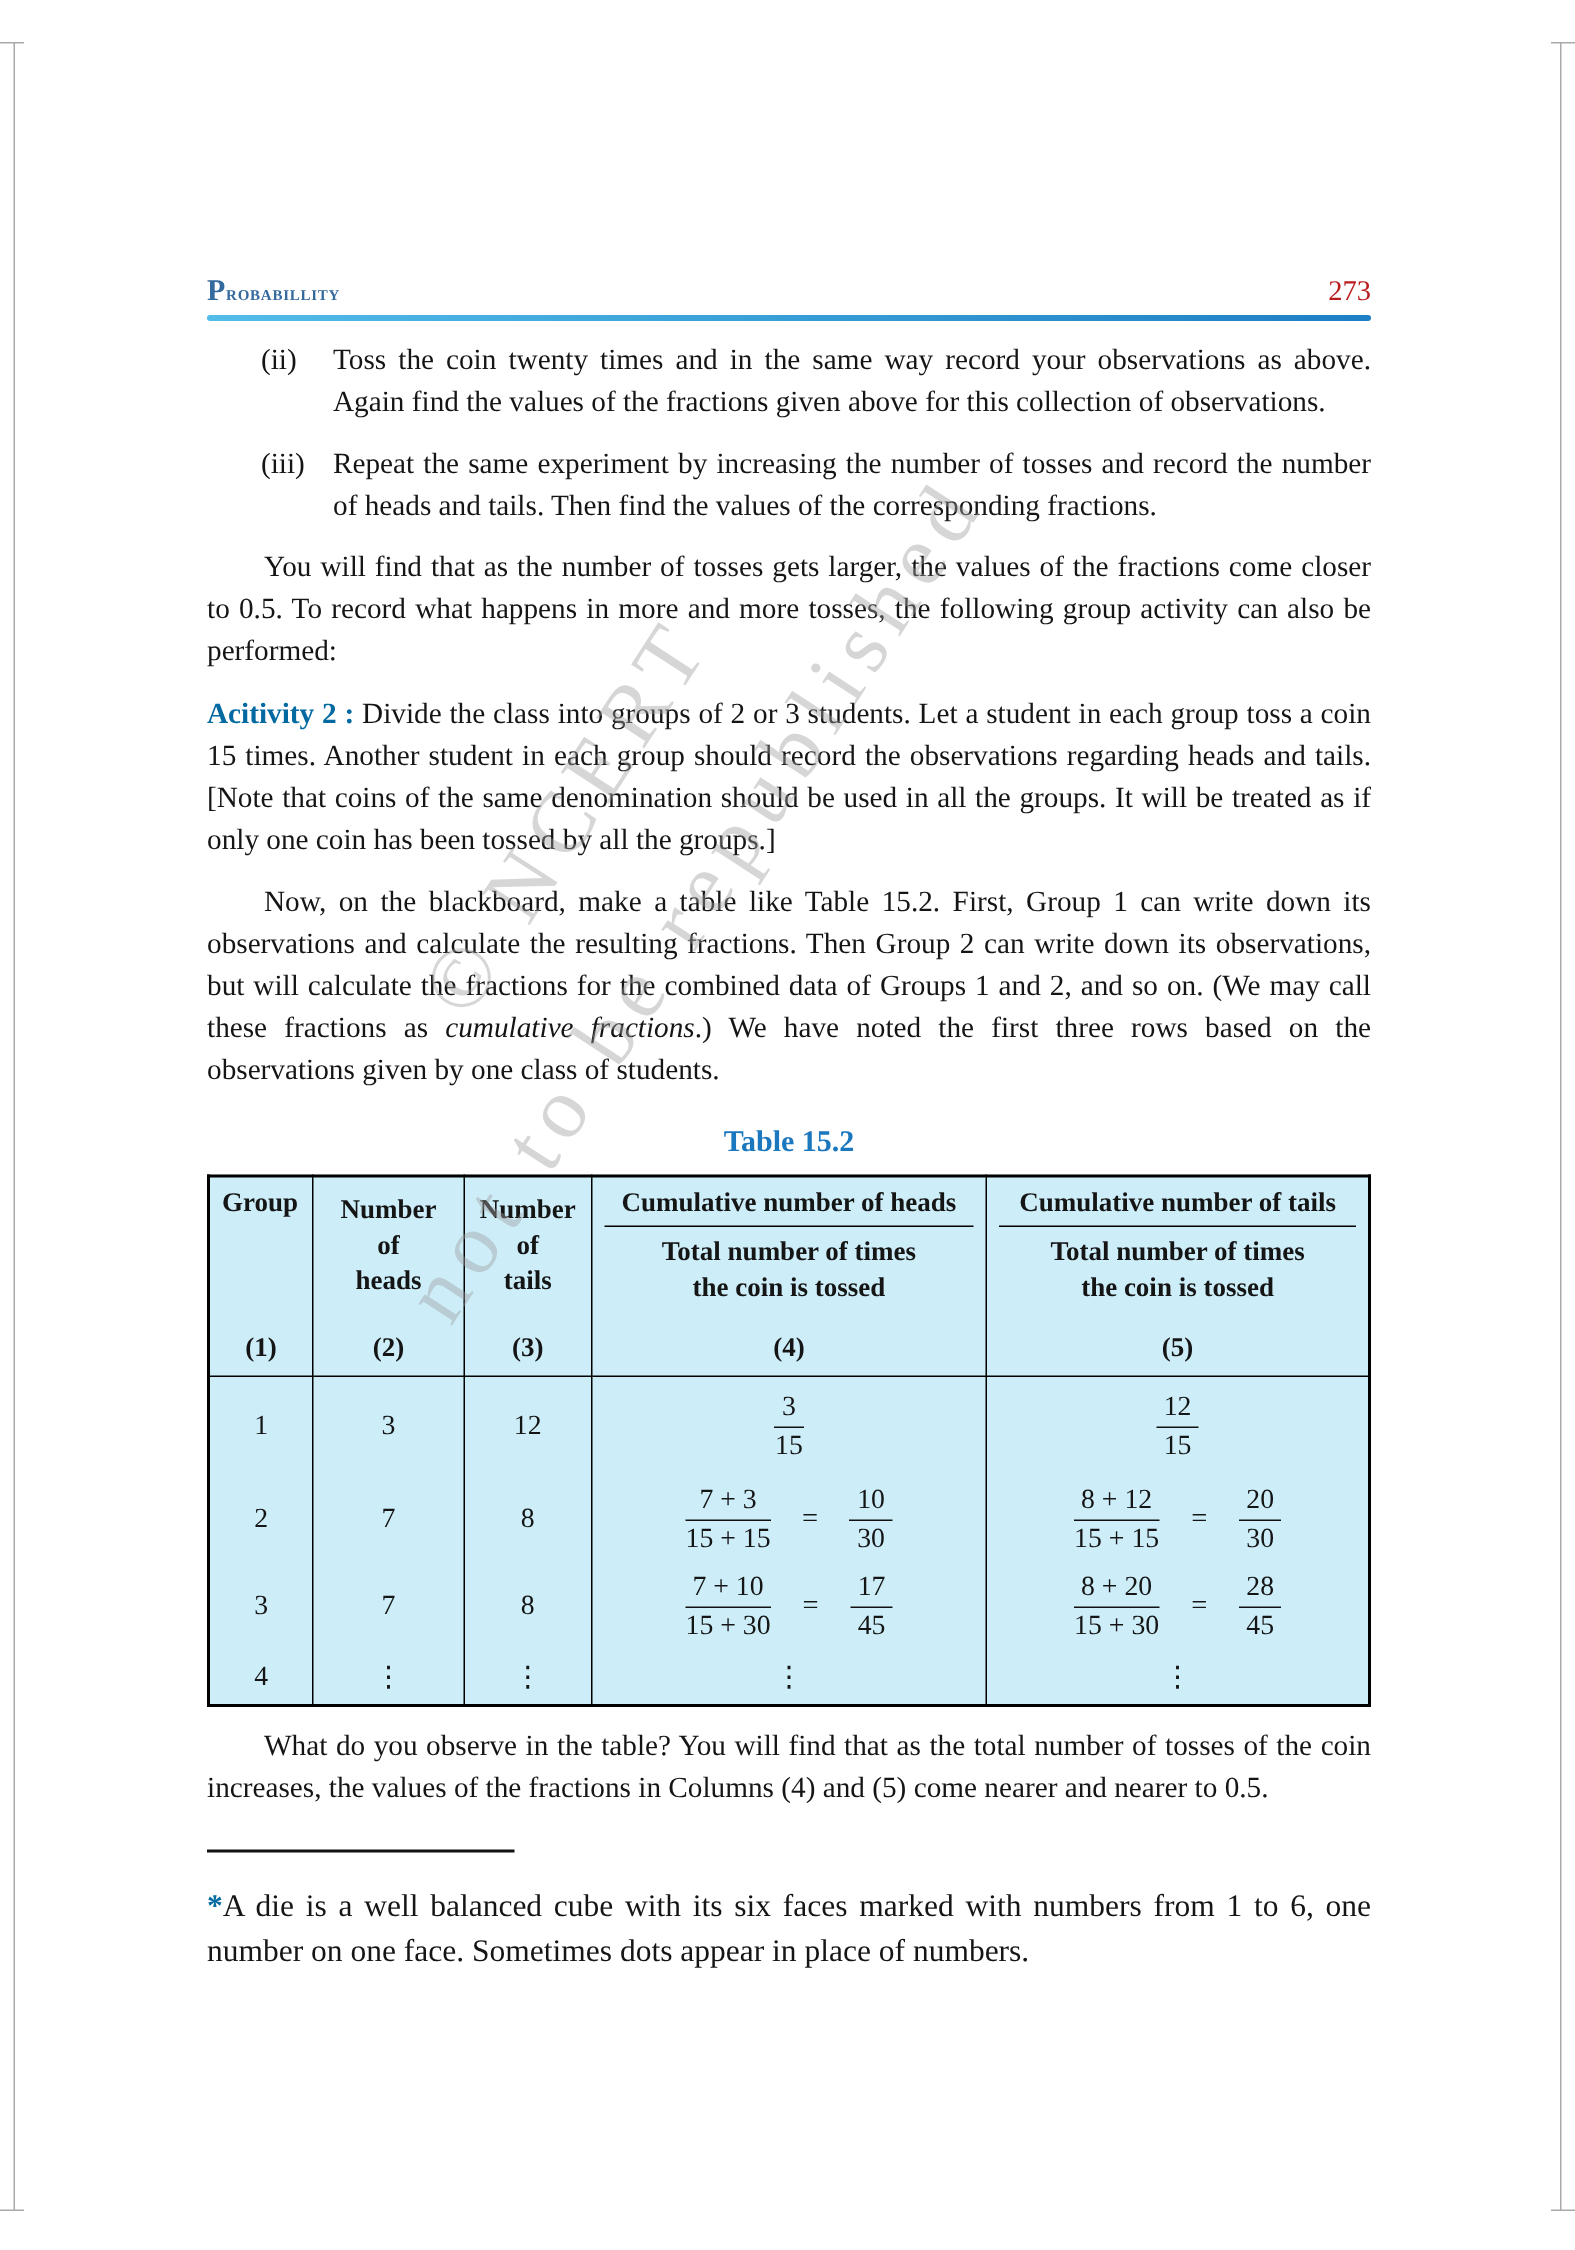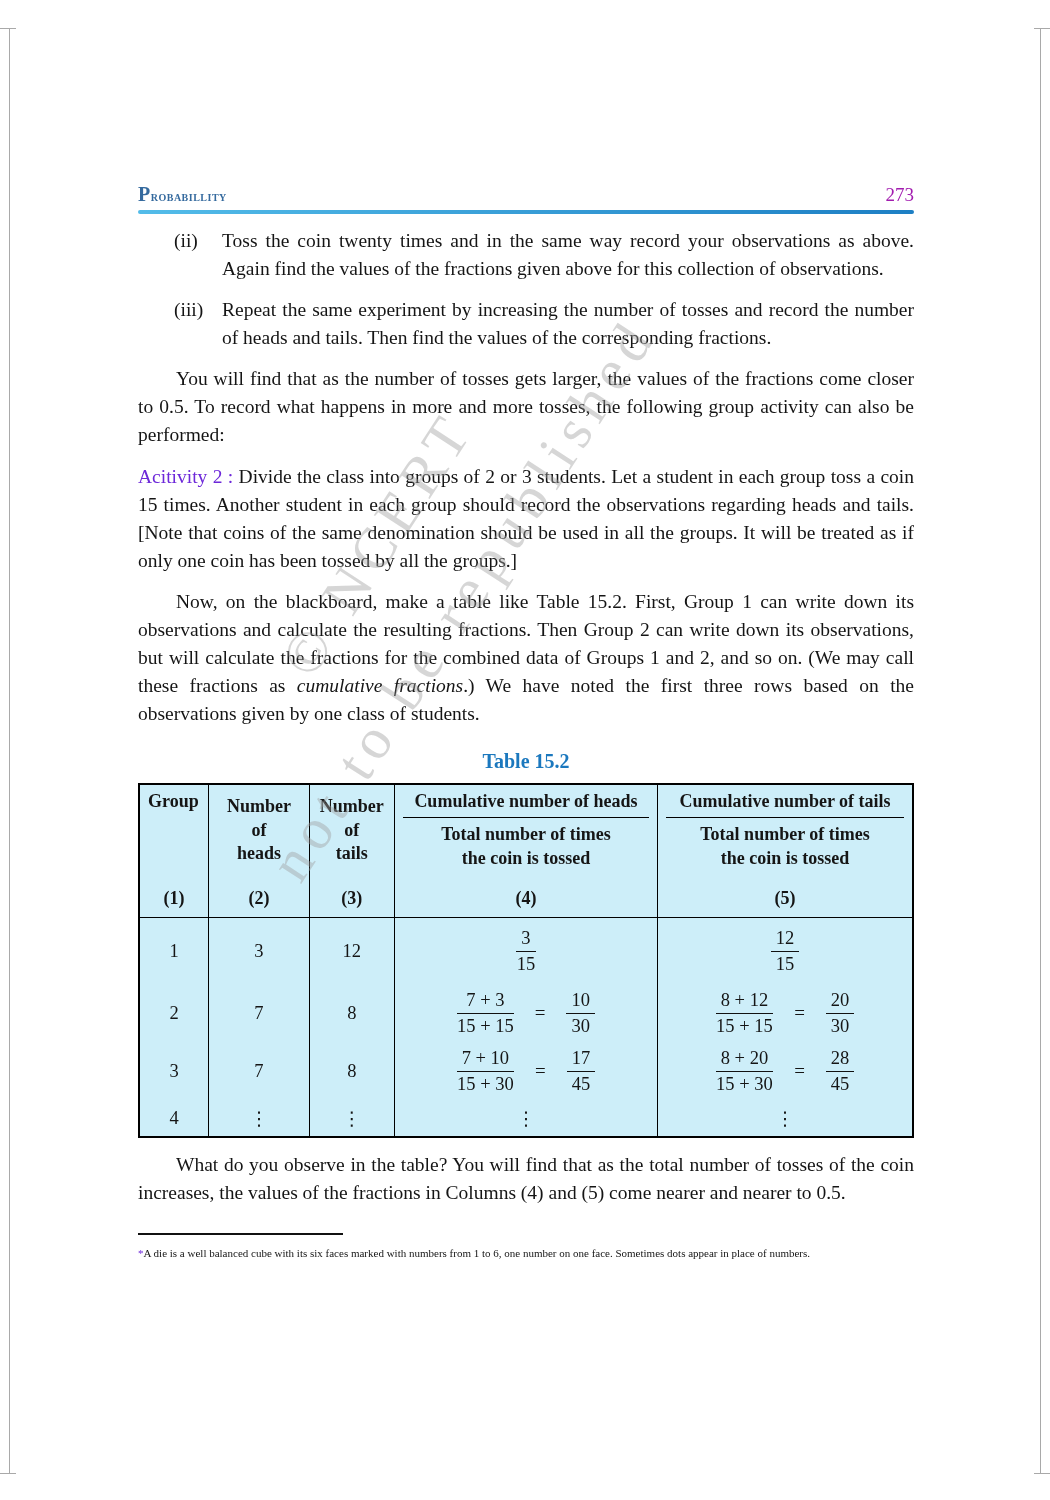--- a/index.html
+++ b/index.html
@@ -22,31 +22,31 @@
   .tick-bl{left:0;bottom:26px;width:16px;height:1px;}
   .tick-br{right:0;bottom:26px;width:16px;height:1px;}
 
   .content{position:absolute;left:138px;width:776px;top:183px;}
 
   
   .page-header{display:flex;justify-content:space-between;align-items:baseline;}
   .running-head{color:#356a9e;font-weight:bold;letter-spacing:.5px;}
   .running-head .cap{font-size:20px;}
   .running-head .rest{font-size:10px;}
-  .page-number{color:#a21caf;font-size:19px;}
+  .page-number{color:#b91c1c;font-size:19px;}
   .head-rule{height:4px;margin-top:4px;border-radius:2px;
     background:linear-gradient(to right,#53bce9,#1d7fc4);}
 
   
   .para{font-size:19.5px;line-height:1.44;text-align:justify;margin:13px 0 0 0;}
   .indent{text-indent:38px;}
   .list-item{display:flex;margin:13px 0 0 36px;}
   .list-label{flex:none;width:48px;font-size:19.5px;line-height:1.44;}
   .list-text{flex:1;font-size:19.5px;line-height:1.44;text-align:justify;}
-  .accent{color:#6d28d9;font-weight:normal;}
+  .accent{color:#0369a1;font-weight:bold;}
   .em{font-style:italic;}
 
   
   .table-title{color:#1b78be;font-weight:bold;font-size:20px;text-align:center;margin:22px 0 10px;}
   .obs-table{width:100%;border-collapse:collapse;background:#cdeef9;
     border:2px solid #000;table-layout:fixed;}
   .obs-table th,.obs-table td{border:1.4px solid #000;padding:0;vertical-align:top;}
   .c1{width:9%;} .c2{width:13%;} .c3{width:11%;} .c4{width:34%;} .c5{width:33%;}
   th.hcell{height:132px;font-size:18px;font-weight:bold;}
   .hstack{display:flex;flex-direction:column;height:132px;box-sizing:border-box;padding:6px 4px;}
@@ -63,21 +63,21 @@
   .vdots{font-size:19px;line-height:1;}
 
   .frac{display:inline-block;text-align:center;vertical-align:middle;font-size:18.5px;}
   .fnum{display:block;border-bottom:1.5px solid #111;padding:0 5px 2px;}
   .fden{display:block;padding-top:2px;}
   .eq{display:inline-flex;align-items:center;gap:21px;}
   .eqs{font-size:19px;}
 
   
   .foot-rule{width:205px;height:2px;background:#111;margin:26px 0 8px;}
-  .footnote{font-size:11px;line-height:1.4;text-align:justify;}
+  .footnote{font-size:21px;line-height:1.4;text-align:justify;}
 
   .page-footer{position:absolute;left:0;right:0;top:1437px;text-align:center;
     font-size:16px;font-weight:bold;color:#222;}
 
   
   .watermark{
     position:absolute;left:40px;top:470px;width:760px;
     transform:rotate(-57deg);transform-origin:50% 50%;
     text-align:center;color:#9f9f9f;opacity:.42;
     font-size:58px;letter-spacing:8px;line-height:1.75;

